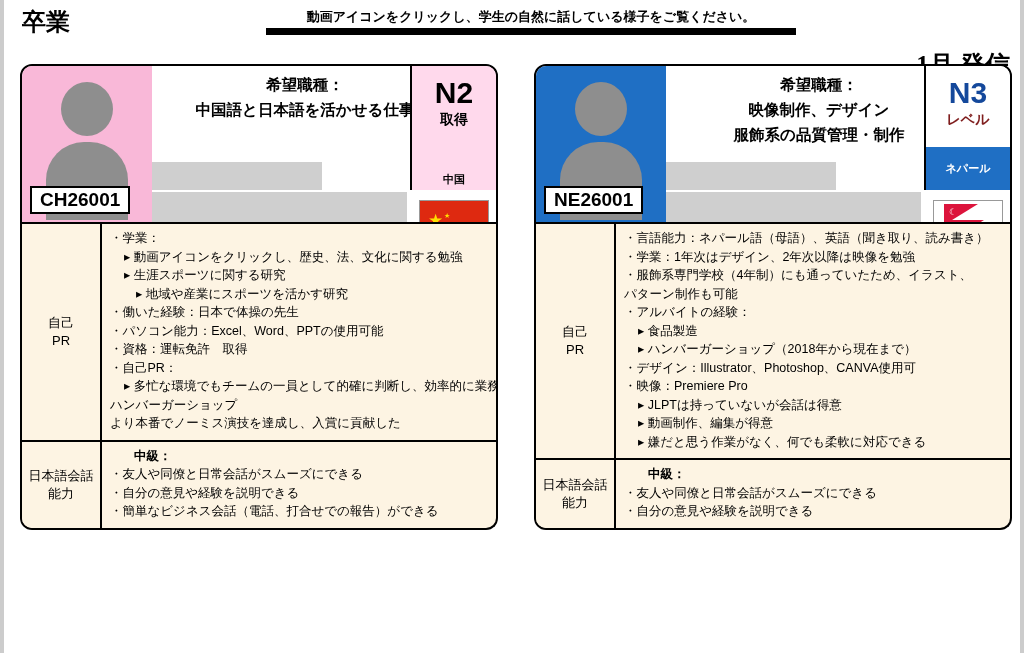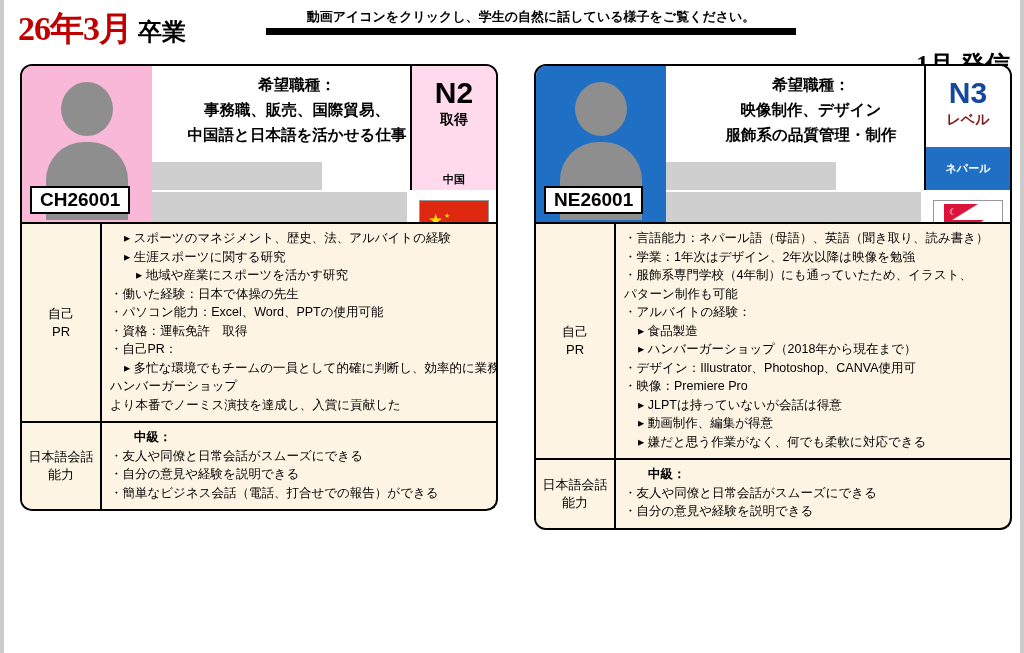--- a/index.html
+++ b/index.html
@@ -142,21 +142,21 @@
     font-family: "Liberation Sans", sans-serif;
     z-index: 5;
   }
   .gray-block {
     position: absolute;
     background: #cfcfcf;
   }
 
   .title-area {
     position: absolute;
-    left: 130px; top: 6px;
+    left: 138px; top: 6px;
     width: 290px;
     text-align: center;
     font-weight: bold;
     font-size: 15.5px;
     line-height: 25px;
   }
   .title-area .t-line { display: block; white-space: nowrap; }
 
   .level-box {
     position: absolute;
@@ -278,21 +278,20 @@
   .ind3 { padding-left: 26px; }
   .bold { font-weight: bold; margin-left: 24px; }
 </style>
 </head>
 <body>
 
 <div class="page">
 
   <div class="header">
     <div class="header-left">
-      <span class="big-red">26年3月</span>
       <span class="big-black">卒業</span>
     </div>
     <div class="header-center">
       <span class="note">動画アイコンをクリックし、学生の自然に話している様子をご覧ください。</span>
       <div class="underline-bar"></div>
     </div>
     <div class="header-right">1月 発信</div>
   </div>
 
   <div class="card left">
@@ -301,21 +300,20 @@
         <div class="silhouette">
           <div class="sil-head"></div>
           <div class="sil-body"></div>
         </div>
       </div>
       <div class="gray-block" style="left:130px;top:96px;width:170px;height:28px;"></div>
       <div class="gray-block" style="left:130px;top:126px;width:255px;height:30px;"></div>
       <div class="id-label">CH26001</div>
       <div class="title-area">
         <span class="t-line">希望職種：</span>
-        <span class="t-line">事務職、販売、国際貿易、</span>
         <span class="t-line">中国語と日本語を活かせる仕事</span>
       </div>
       <div class="level-box pink">
         <span class="level-code">N2</span>
         <span class="level-sub">取得</span>
         <div class="flag flag-cn">
           <span class="star">★</span>
           <span class="star s2">★</span>
           <span class="star s3">★</span>
 
@@ -324,21 +322,22 @@
       </div>
     </div>
     <div class="card-body">
 
       <div class="row">
         <div class="row-label">
           <span>自己</span>
           <span>PR</span>
         </div>
         <div class="row-content">
-          <span class="l ind2">▸ スポーツのマネジメント、歴史、法、アルバイトの経験</span>
+          <span class="l ind1">・学業：</span>
+          <span class="l ind2">▸ 動画アイコンをクリックし、歴史、法、文化に関する勉強</span>
           <span class="l ind2">▸ 生涯スポーツに関する研究</span>
           <span class="l ind3">▸ 地域や産業にスポーツを活かす研究</span>
           <span class="l ind1">・働いた経験：日本で体操の先生</span>
           <span class="l ind1">・パソコン能力：Excel、Word、PPTの使用可能</span>
           <span class="l ind1">・資格：運転免許　取得</span>
           <span class="l ind1">・自己PR：</span>
           <span class="l ind2">▸ 多忙な環境でもチームの一員として的確に判断し、効率的に業務</span>
           <span class="l ind1">ハンバーガーショップ</span>
           <span class="l ind1">より本番でノーミス演技を達成し、入賞に貢献した</span>
         </div>

